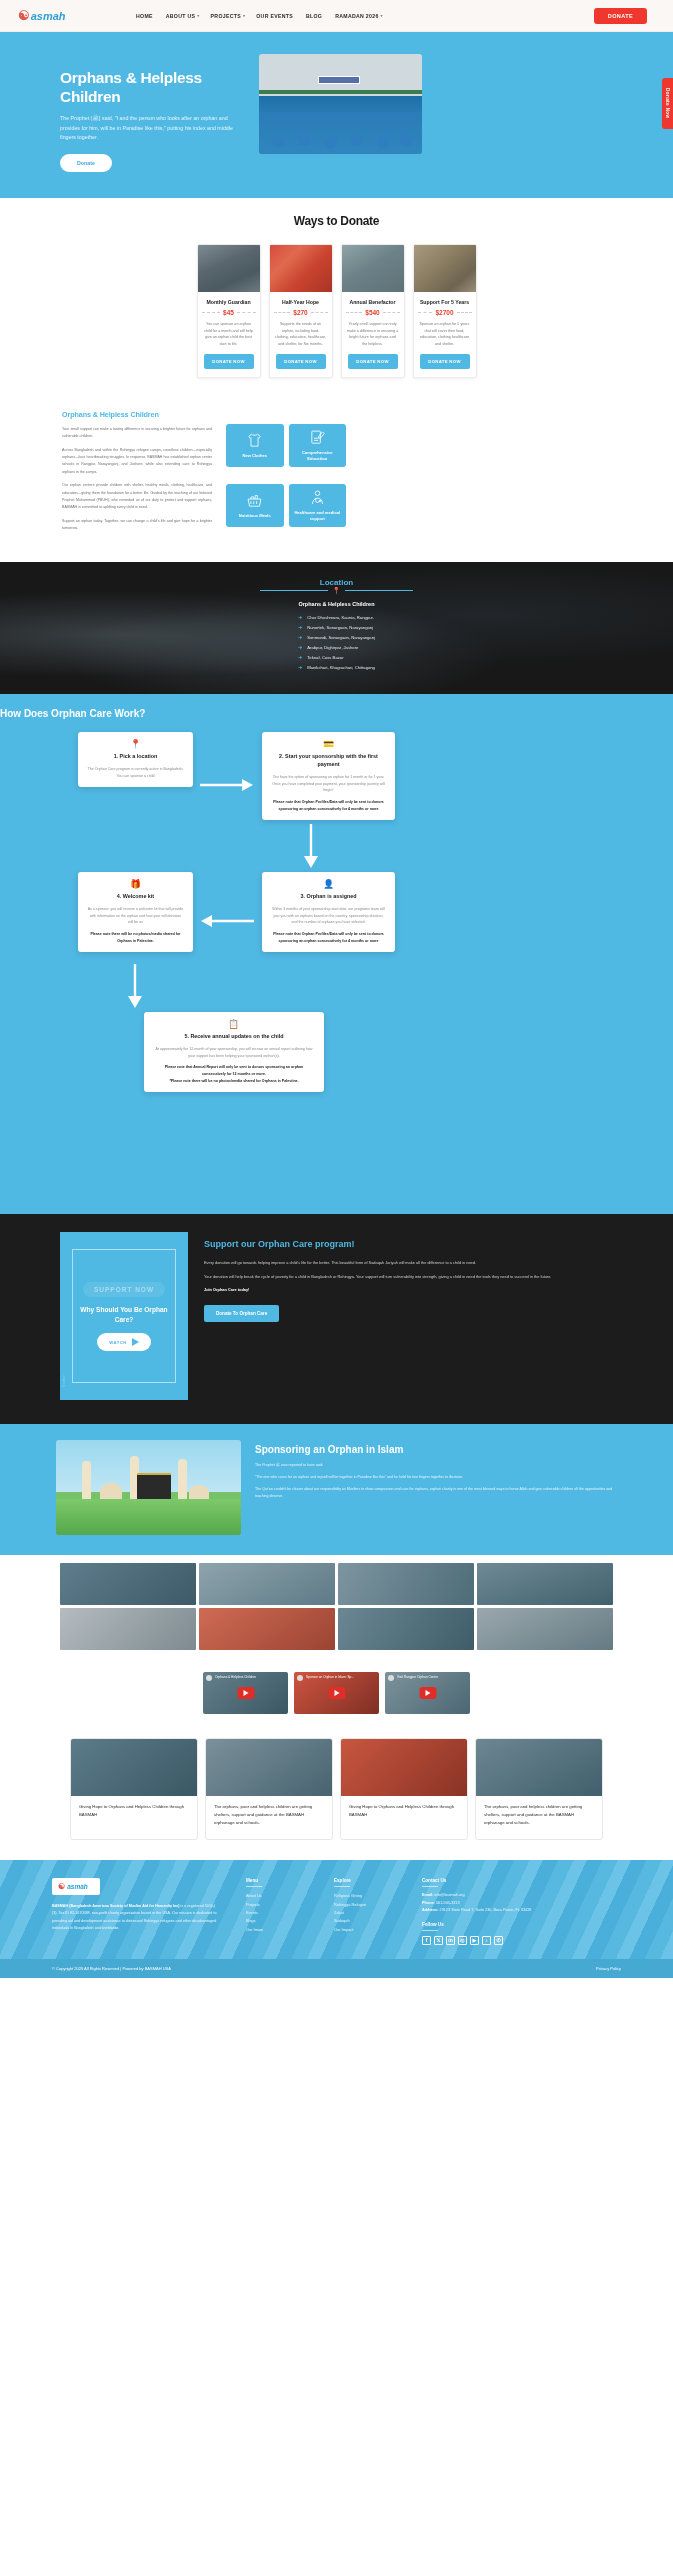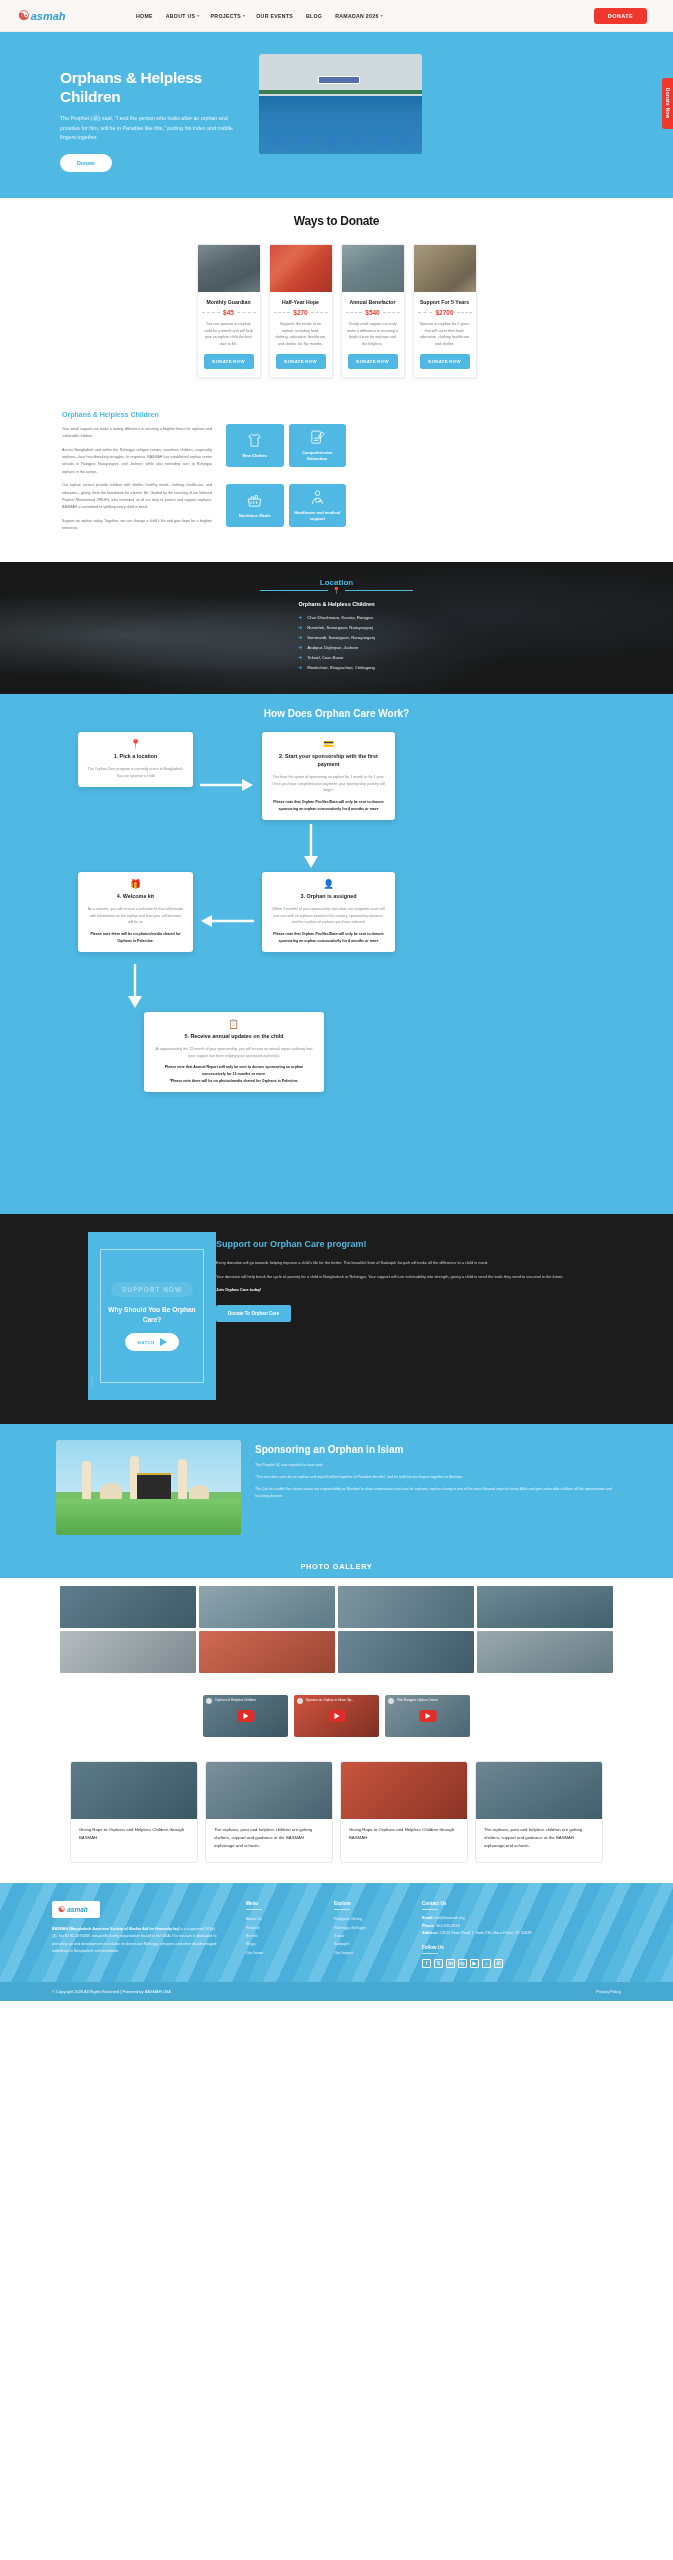--- a/index.html
+++ b/index.html
@@ -136,33 +136,33 @@
   .loc-divider .ln { width:68px; height:1px; background:#4fb8e3; }
   .pin { color:#4fb8e3; font-size:7px; line-height:1; }
   .loc-sub { color:#fff; font-size:5.5px; font-weight:bold; margin-bottom:7px;}
   .loc-list { display:inline-block; text-align:left; }
   .loc-item { display:flex; align-items:center; gap:5px; margin-bottom:4px; }
   .arrow { color:#4fb8e3; font-size:5px; }
   .loc-item span.txt { color:#e9e9e9; font-size:4.2px; }
 
   
   .how { background:#4fb8e3; padding: 14px 0 26px 0; position:relative; }
-  .how-title { text-align:center; color:#fff; font-size:10px; font-weight:bold; margin-bottom:20px;}
+  .how-title { text-align:left; color:#fff; font-size:10px; font-weight:bold; margin-bottom:20px;}
   .step {
     position:absolute; background:#fff; border-radius:3px; box-shadow:0 2px 6px rgba(0,0,0,.13);
     padding:8px 9px; text-align:center;
   }
   .step-icon { color:#4fb8e3; font-size:9px; line-height:1; margin-bottom:4px; }
   .step-h { font-size:5.4px; font-weight:bold; color:#1b1b1b; line-height:1.45; margin-bottom:5px; }
   .step-p { font-size:3.6px; color:#8a8a8a; line-height:1.85; }
   .step-note { font-size:3.6px; color:#1b1b1b; font-weight:bold; line-height:1.85; margin-top:5px;}
   .curve-arrow { position:absolute; }
 
   
-  .support { background:#1c1c1c; padding: 18px 60px 24px 88px; display:flex; }
+  .support { background:#1c1c1c; padding: 18px 60px 24px 60px; display:flex; gap:16px; }
   .vid-card {
     width:128px; height:168px; background:#4fb8e3; position:relative; flex-shrink:0;
     display:flex; align-items:center; justify-content:center;
   }
   .vid-inner {
     width:104px; height:134px; border:1px solid rgba(255,255,255,.55);
     display:flex; flex-direction:column; align-items:center; justify-content:center; gap:8px;
   }
   .support-now {
     color:rgba(255,255,255,.45); font-size:6.5px; font-weight:bold; letter-spacing:1px;
@@ -547,23 +547,20 @@
       <div class="ground"></div>
     </div>
     <div class="sponsor-right">
       <div class="sponsor-h">Sponsoring an Orphan in Islam</div>
       <p>The Prophet ﷺ was reported to have said:</p>
       <p>"The one who cares for an orphan and myself will be together in Paradise like this" and he held his two fingers together to illustrate.</p>
       <p>The Qur'an couldn't be clearer about our responsibility as Muslims to show compassion and care for orphans, orphan charity is one of the most blessed ways to honor Allah and give vulnerable children all the opportunities and teaching deserve.</p>
     </div>
   </div>
 
-  <div class="band">
-    <div class="band-title">PHOTO GALLERY</div>
-  </div>
   <div class="gallery-wrap">
     <div class="g-grid">
       <div class="g-cell gc1"></div>
       <div class="g-cell gc2"></div>
       <div class="g-cell gc3"></div>
       <div class="g-cell gc4"></div>
       <div class="g-cell gc5"></div>
       <div class="g-cell gc6"></div>
       <div class="g-cell gc7"></div>
       <div class="g-cell gc8"></div>

